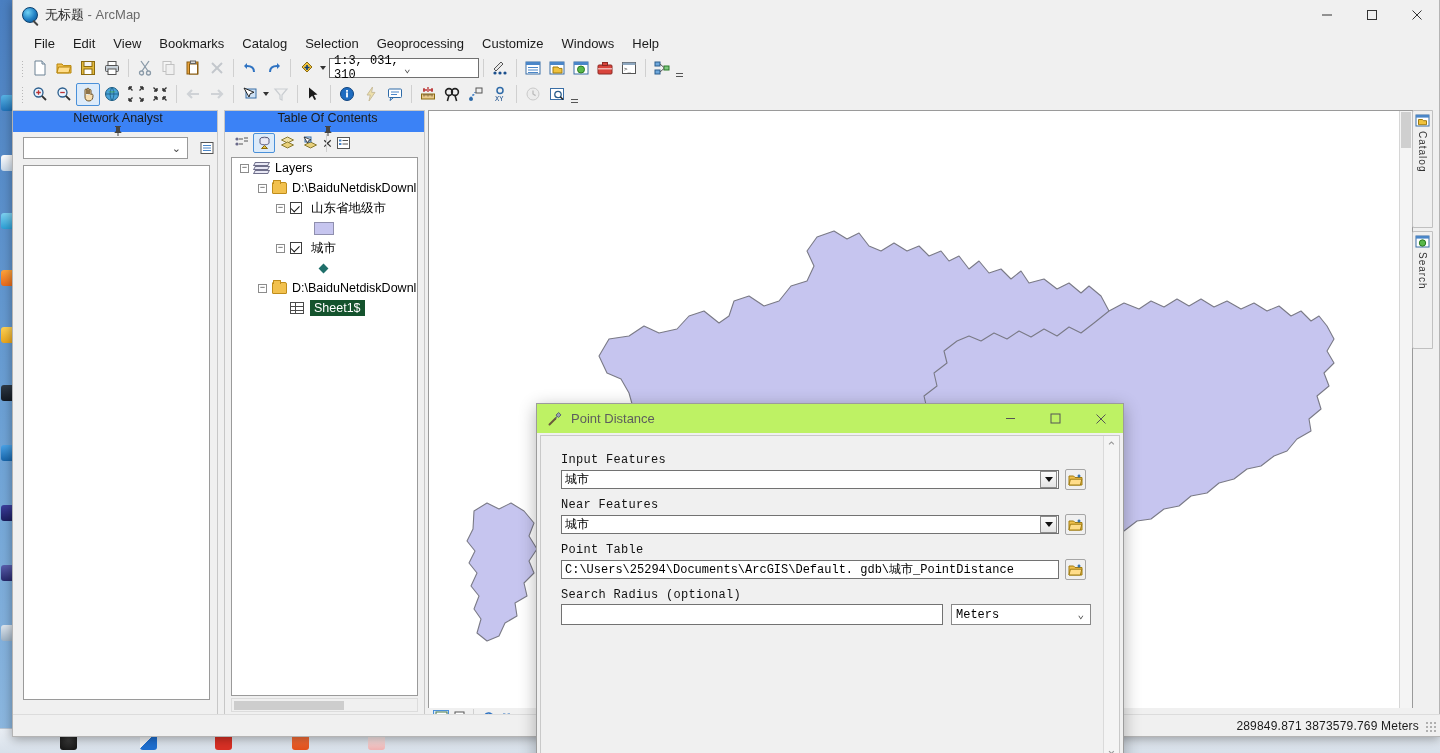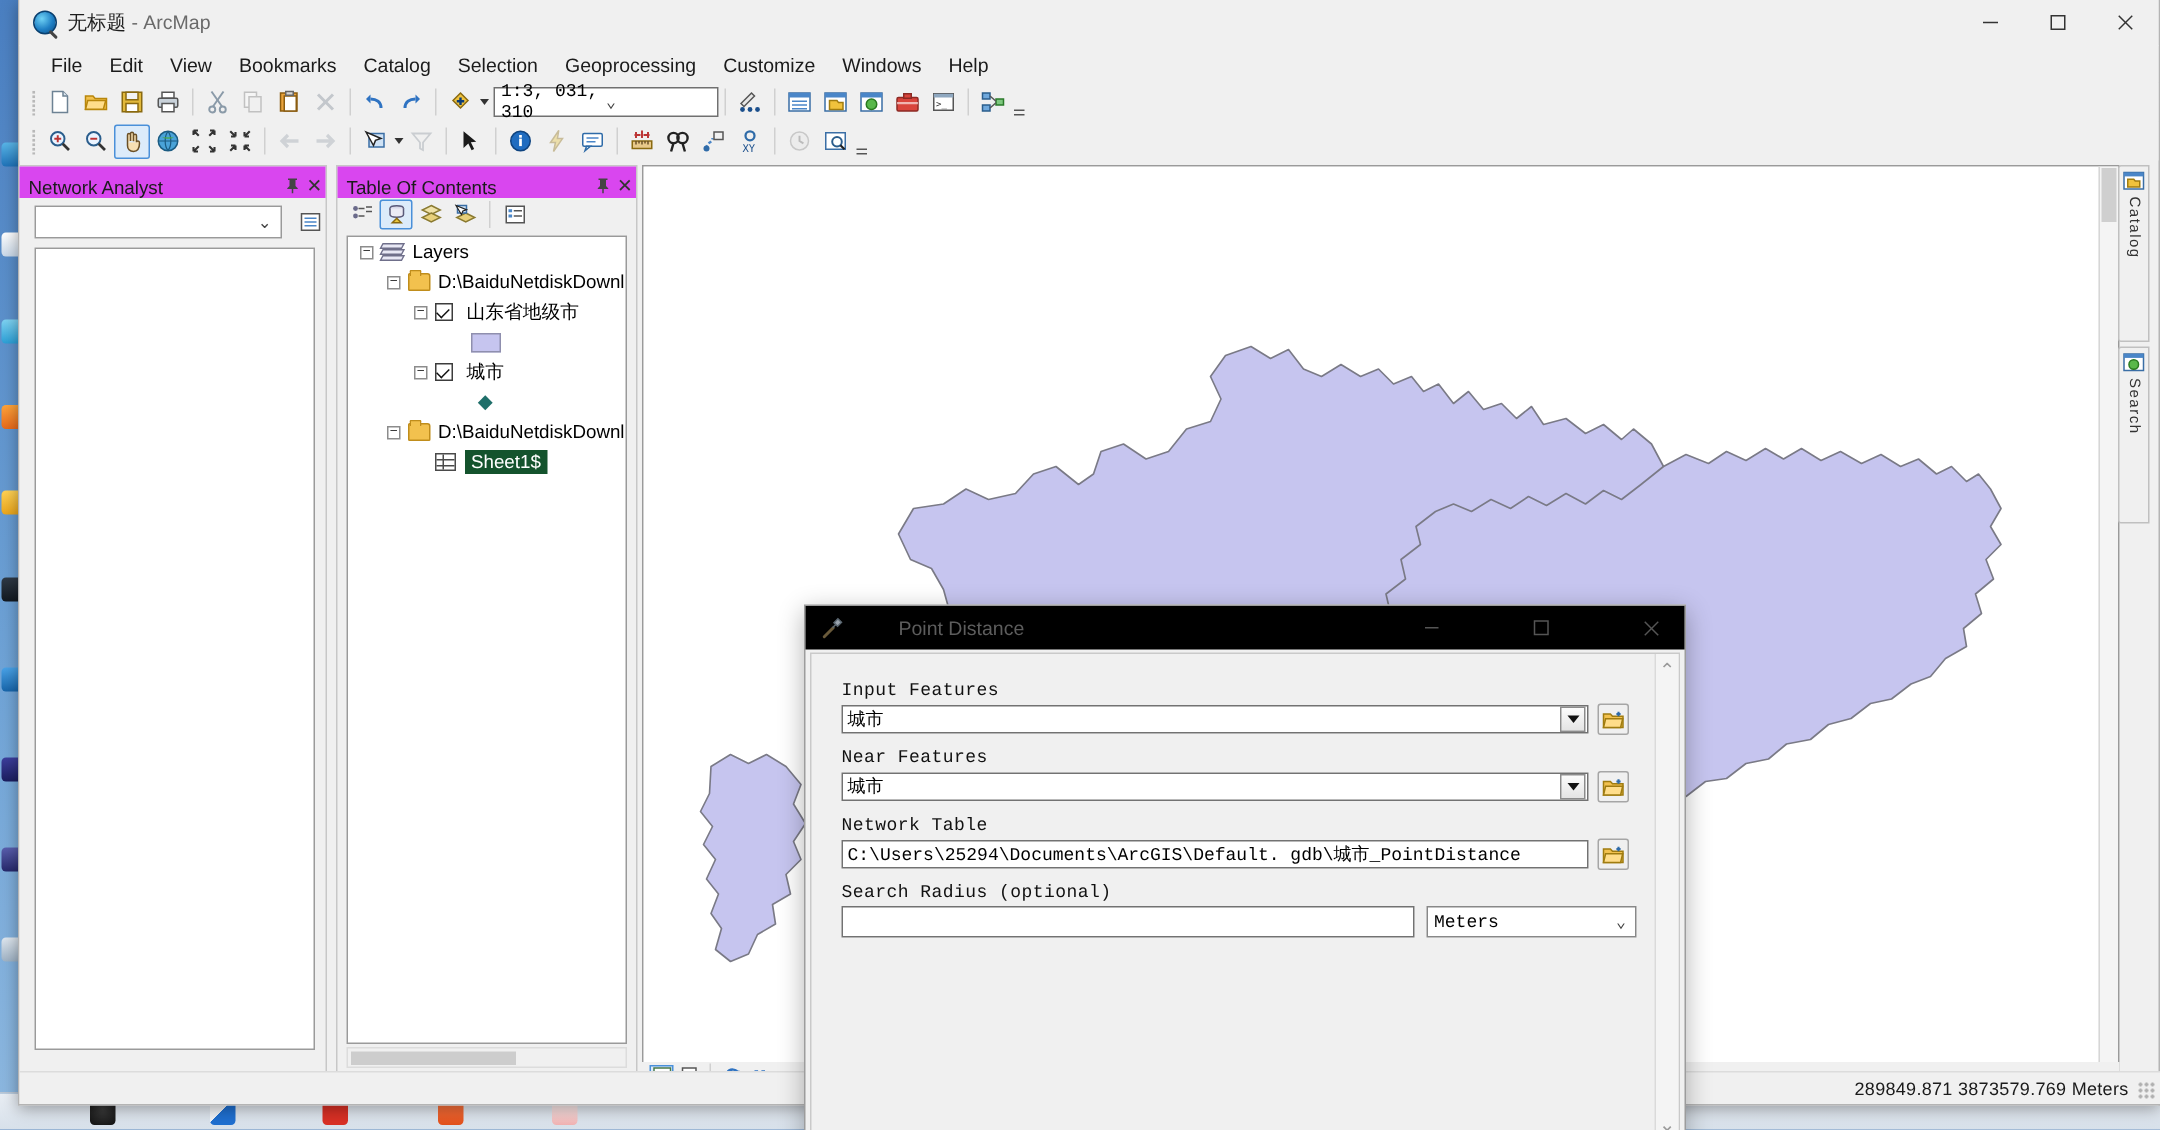--- a/index.html
+++ b/index.html
@@ -126,23 +126,24 @@
 
   
   #panels { position: absolute; left: 0; top: 110px; right: 0; bottom: 0; }
 
   .panel {
     position: absolute; top: 0;
     background: #f0f0f0;
     border: 1px solid #c7c7c7;
   }
   .panel-head {
-    height: 21px; display: flex; align-items: flex-end;
+    height: 21px; display: flex; align-items: center;
     padding-left: 6px; font-size: 12.5px; color: #1b1b1b;
-    background: #d946ef;
+    background: #3b82f6;
+    flex-direction: column;
   }
   .panel-head .spacer { flex: 1; }
   .phbtn { width: 15px; height: 17px; display:flex;align-items:center;justify-content:center;color:#333; }
 
   
   #np { left: 0px; width: 205px; height: 605px; border-left: none; }
   #np-combo {
     position: absolute; left: 10px; top: 26px; width: 165px; height: 22px;
     background: #fff; border: 1px solid #9a9a9a;
     display: flex; align-items: center; justify-content: flex-end; padding-right: 4px;
@@ -266,22 +267,21 @@
   #pd {
     position: absolute; left: 523px; top: 293px;
     width: 588px; height: 406px;
     background: #f0f0f0;
     border: 1px solid #9c9c9c;
     box-shadow: 0 4px 16px rgba(0,0,0,.30);
     z-index: 40;
   }
   #pd-title {
     height: 29px; display: flex; align-items: center;
-    background: #000000;
-    gap: 28px;
+    background: #bef264;
   }
   #pd-ic {
     width: 16px;height:16px;margin-left:10px;margin-right:8px;position:relative;flex:none;
   }
   #pd-title-text { font-size: 13px; color: #5d5d5d; flex: 1; }
   .pdwbtn{ width:45px;height:28px;display:flex;align-items:center;justify-content:center;color:#555; }
 
   #pd-body {
     position: absolute; left: 3px; top: 31px; right: 3px; bottom: 47px;
     background: #f0f0f0; border: 1px solid #c9c9c9;
@@ -933,21 +933,21 @@
             </div>
             <div class="browse">
               <svg width="15" height="14" viewBox="0 0 15 14">
                   <path d="M1 3h4.6L7 4.5h7V12H1z" fill="#f2c14e" stroke="#a07c10"></path>
                   <path d="M2.4 6.2h11.4L12.4 12H1z" fill="#ffdd8a" stroke="#a07c10"></path>
                   <path d="M11 1.5v3M9.6 3h2.8" stroke="#2f6ba8" stroke-width="1.4"></path>
                 </svg>
             </div>
           </div>
 
-          <div class="fld-label">Network Table</div>
+          <div class="fld-label">Point Table</div>
           <div class="fld-row">
             <div class="fld-input" style="width:498px">
               <span class="val">C:\Users\25294\Documents\ArcGIS\Default. gdb\城市_PointDistance</span>
             </div>
             <div class="browse">
               <svg width="15" height="14" viewBox="0 0 15 14">
                   <path d="M1 3h4.6L7 4.5h7V12H1z" fill="#f2c14e" stroke="#a07c10"></path>
                   <path d="M2.4 6.2h11.4L12.4 12H1z" fill="#ffdd8a" stroke="#a07c10"></path>
                   <path d="M11 1.5v3M9.6 3h2.8" stroke="#2f6ba8" stroke-width="1.4"></path>
                 </svg>

